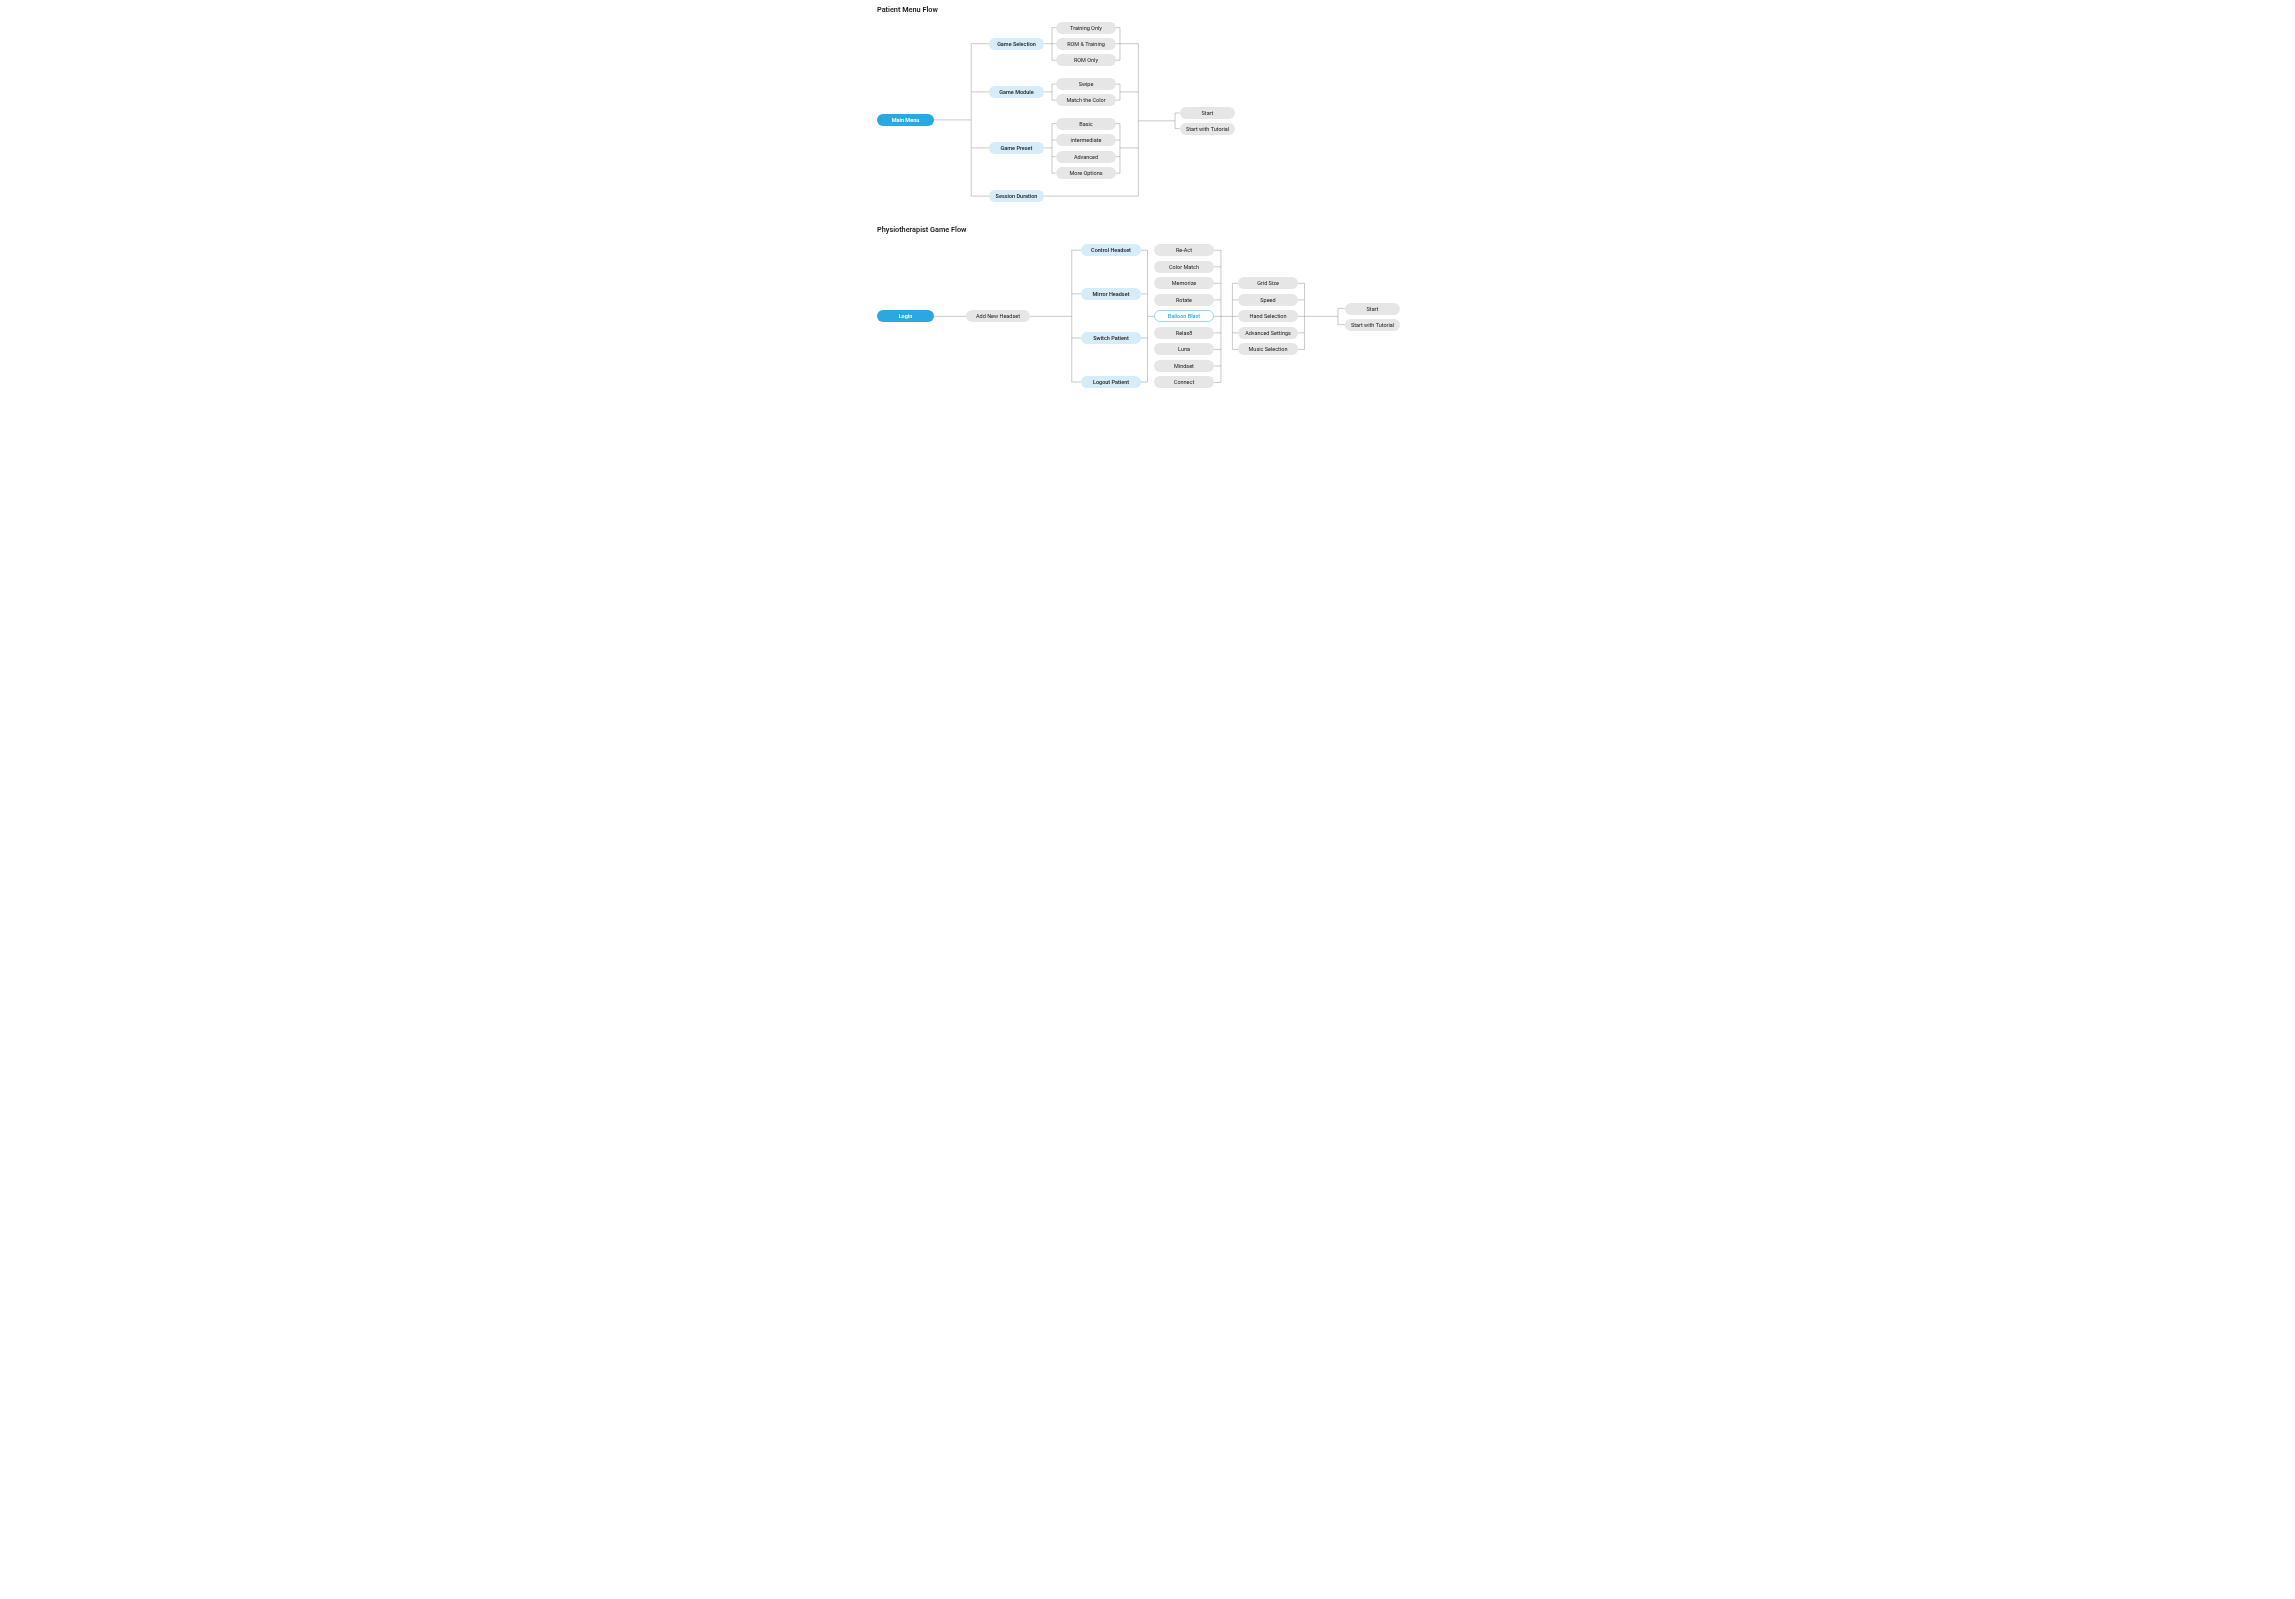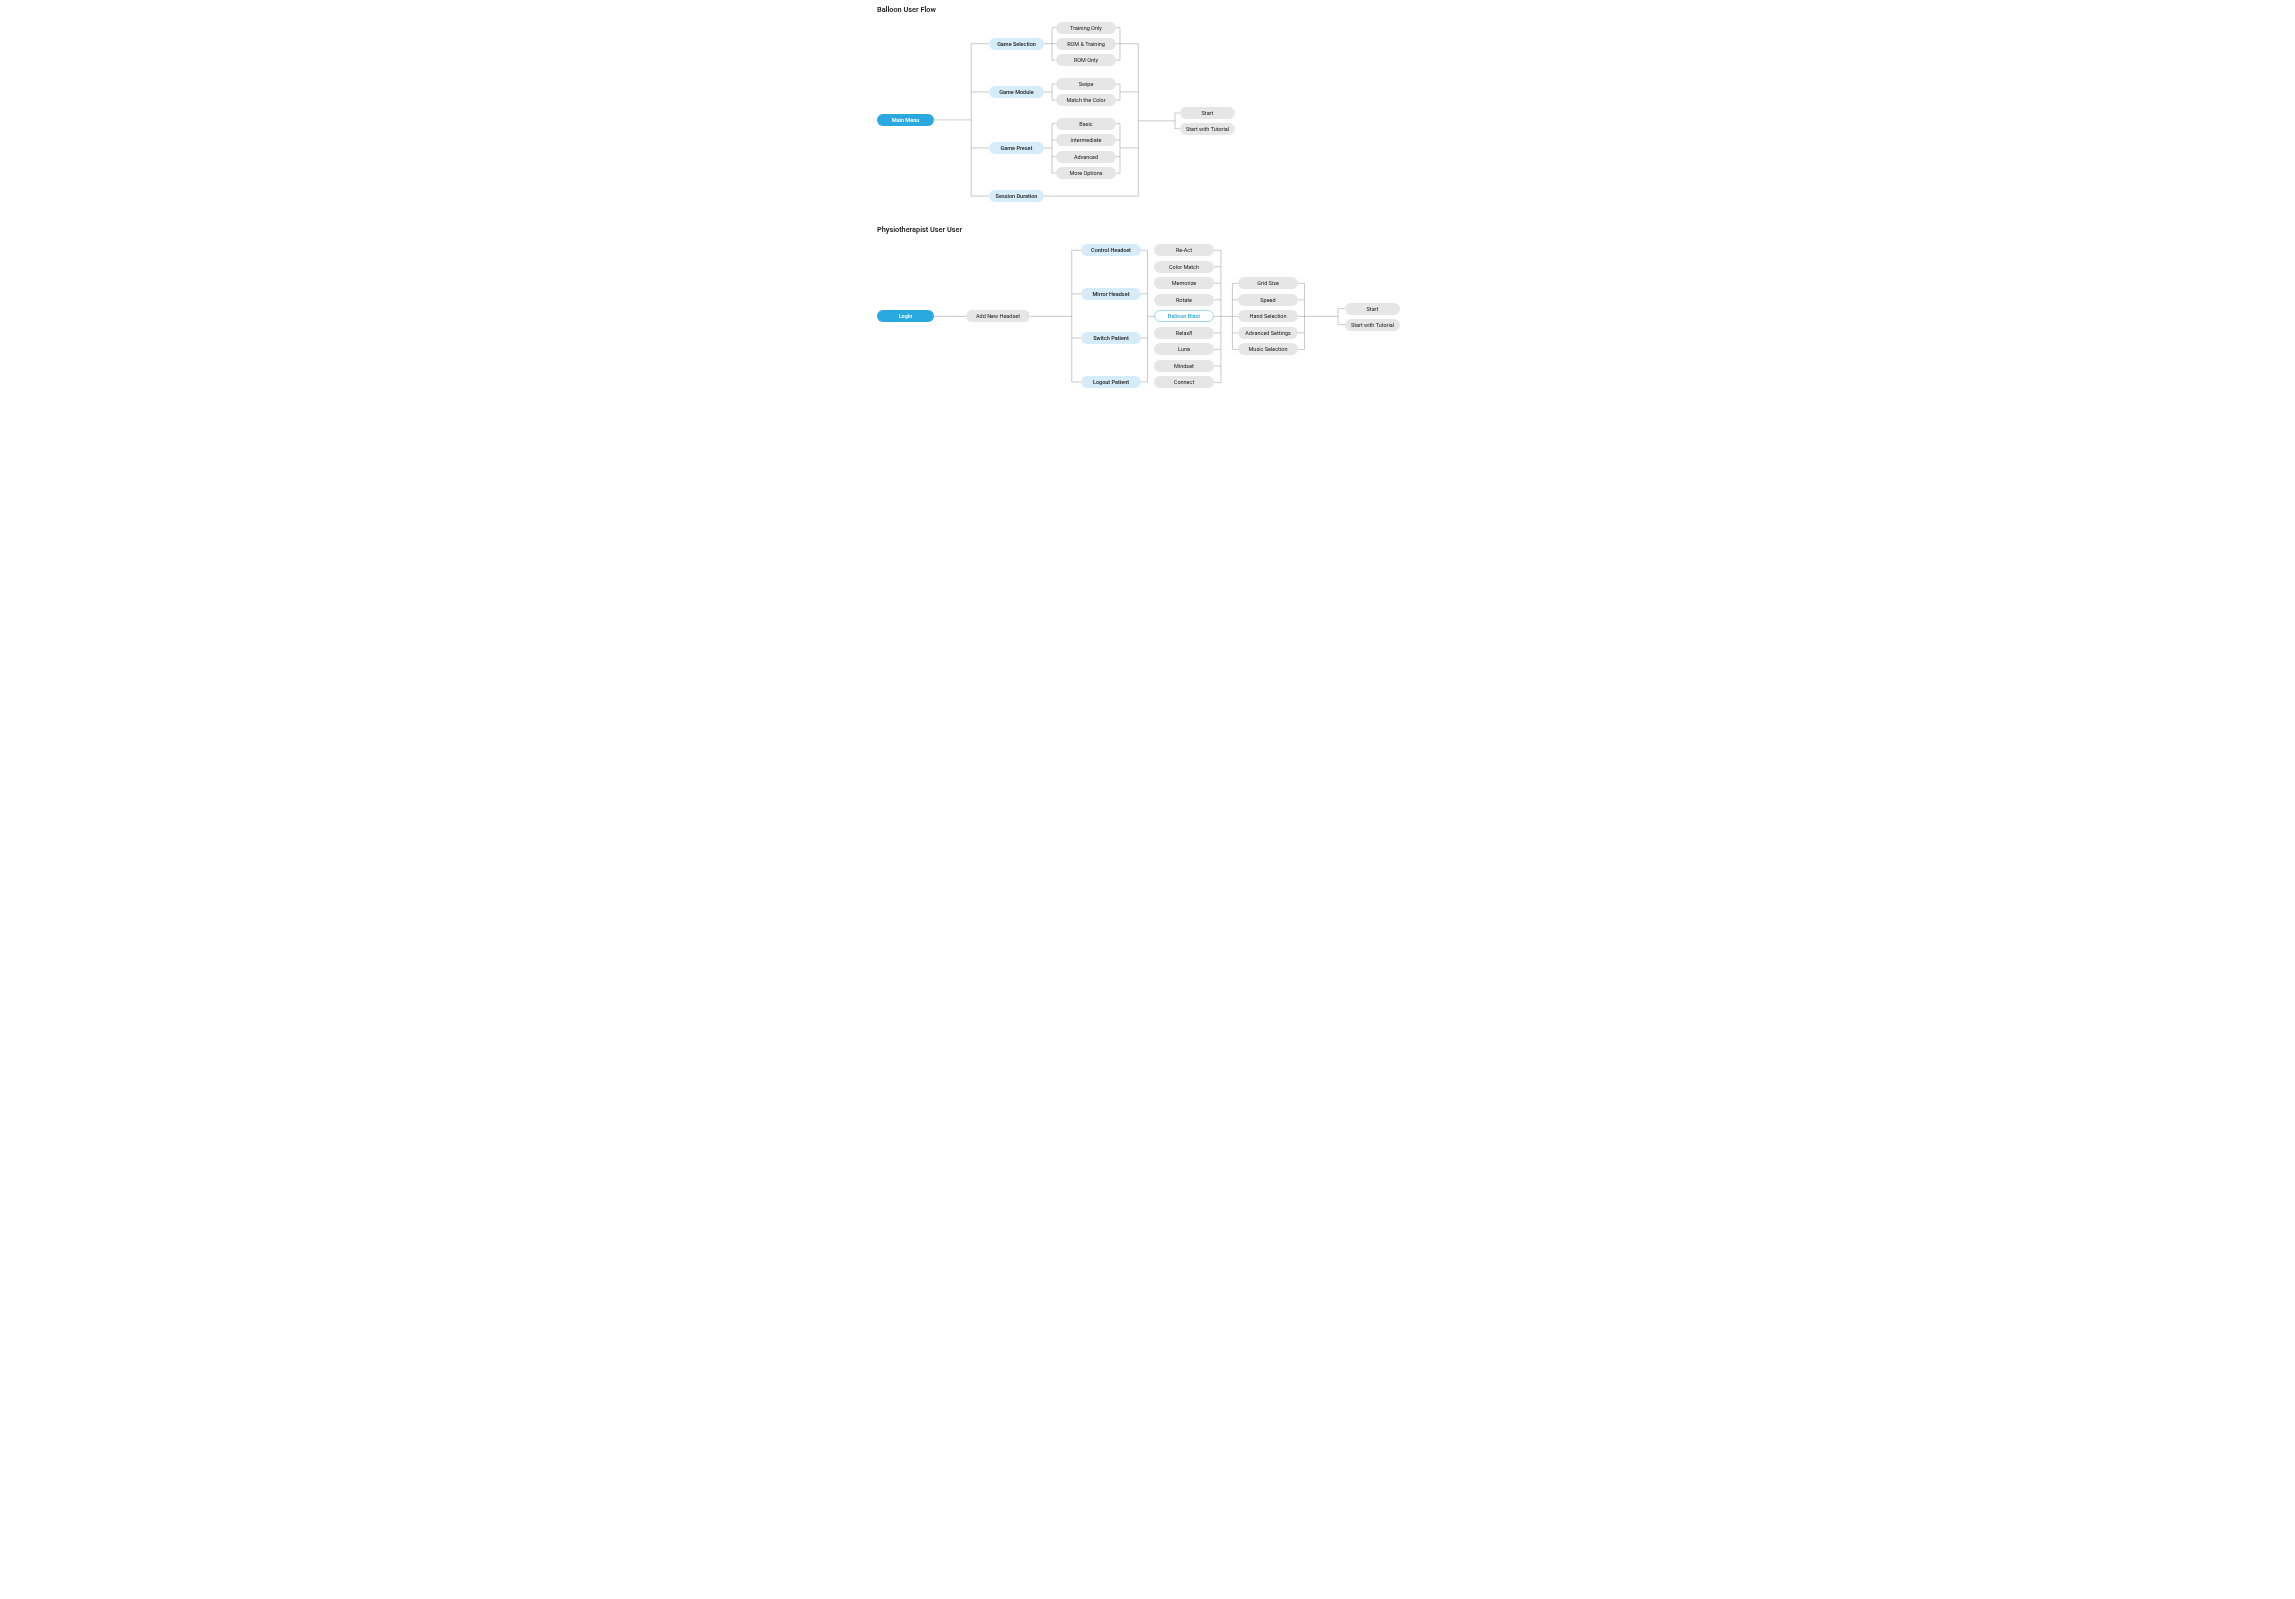--- a/index.html
+++ b/index.html
@@ -69,21 +69,21 @@
     stroke: #8a8a8a;
     stroke-width: 1;
     fill: none;
   }
 </style>
 </head>
 <body>
 
 <div class="canvas">
 
-  <h2 class="section" style="left:60px; top:5px;">Balloon User Flow</h2>
+  <h2 class="section" style="left:60px; top:5px;">Patient Menu Flow</h2>
 
   <svg class="wires" viewBox="0 0 1440 871" width="661" height="400">
 
     <path d="M255 261 H336"></path>
     <path d="M336 95 V427"></path>
     <path d="M336 95 H375"></path>
     <path d="M336 200 H375"></path>
     <path d="M336 322 H375"></path>
     <path d="M336 427 H375"></path>
 
@@ -145,21 +145,21 @@
   <div class="node n-gray" style="left:239px; top:94px; width:60px;">Match the Color</div>
 
   <div class="node n-gray" style="left:239px; top:118px; width:60px;">Basic</div>
   <div class="node n-gray" style="left:239px; top:134px; width:60px;">intermediate</div>
   <div class="node n-gray" style="left:239px; top:151px; width:60px;">Advanced</div>
   <div class="node n-gray" style="left:239px; top:167px; width:60px;">More Options</div>
 
   <div class="node n-gray" style="left:363px; top:107px; width:55px;">Start</div>
   <div class="node n-gray" style="left:363px; top:123px; width:55px;">Start with Tutorial</div>
 
-  <h2 class="section" style="left:60px; top:225px;">Physiotherapist User User</h2>
+  <h2 class="section" style="left:60px; top:225px;">Physiotherapist Game Flow</h2>
 
   <svg class="wires" viewBox="0 0 1440 871" width="661" height="400">
 
     <path d="M255 689 H325"></path>
 
     <path d="M465 689 H555"></path>
     <path d="M555 545 V832"></path>
     <path d="M555 545 H575"></path>
     <path d="M555 640 H575"></path>
     <path d="M555 736 H575"></path>

